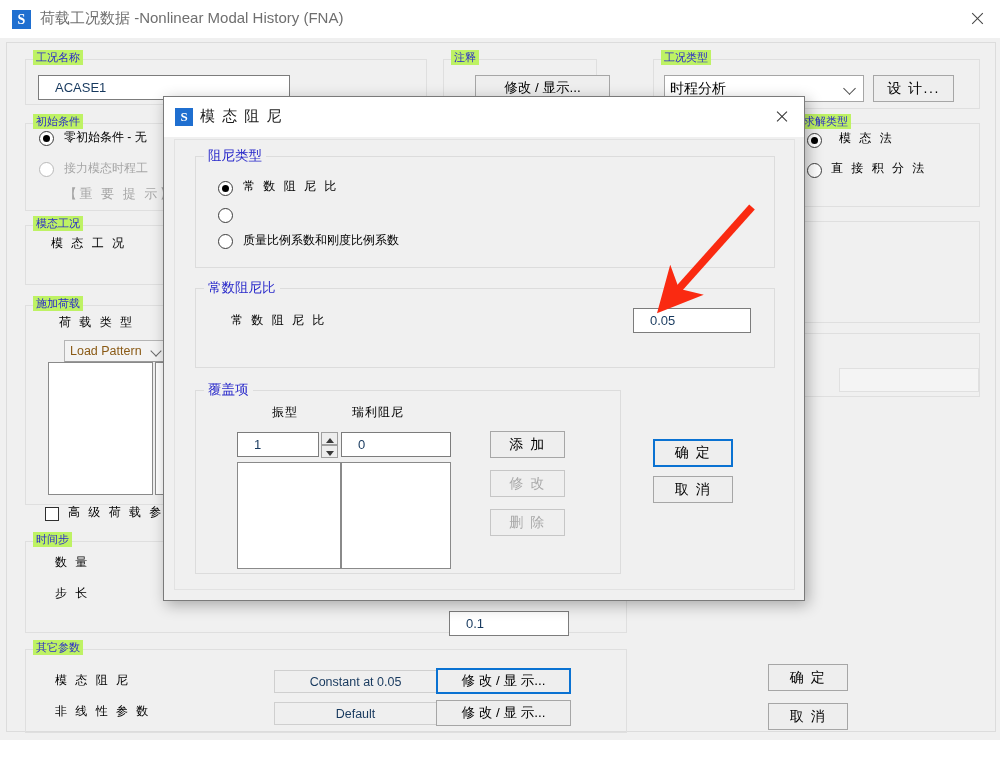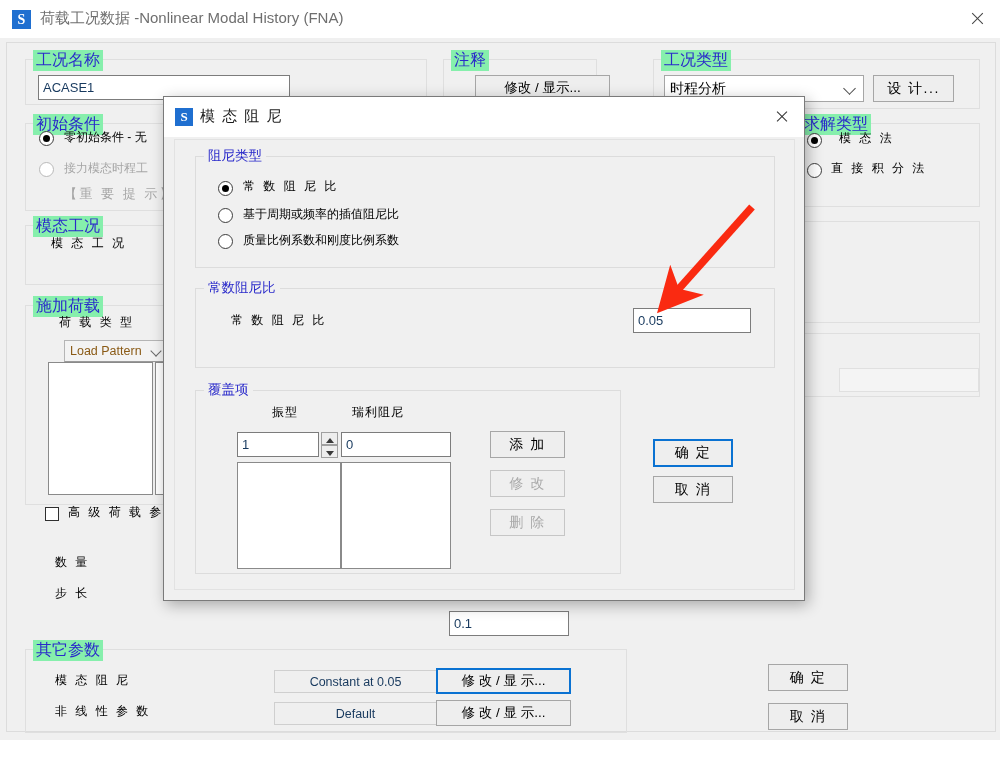--- a/index.html
+++ b/index.html
@@ -21,28 +21,28 @@
   .win-close{position:absolute;right:0;top:0;width:46px;height:38px;cursor:default;}
   .win-close:before,.win-close:after{content:"";position:absolute;left:16px;top:18px;width:15px;height:1px;background:#444;}
   .win-close:before{transform:rotate(45deg);}
   .win-close:after{transform:rotate(-45deg);}
 
   .main-body{position:absolute;left:0;top:38px;width:1000px;height:702px;background:#f0f0f0;}
   .inner-panel{position:absolute;left:6px;top:4px;width:988px;height:688px;background:#f0f0f0;border:1px solid #dcdcdc;}
 
   
   .gb{position:absolute;border:1px solid #dfdfdf;background:transparent;}
-  .gb > .gbt{position:absolute;left:7px;top:-10px;padding:0 3px;background:#86efac;
-    color:#2a2aca;font-size:16px;white-space:nowrap;font-family:Liberation Mono, monospace;}
+  .gb > .gbt{position:absolute;left:7px;top:-10px;padding:0 3px;background:#bef264;
+    color:#2a2aca;font-size:11px;white-space:nowrap;font-family:Liberation Mono, monospace;}
   .lbl{position:absolute;white-space:nowrap;font-size:12px;color:#000;}
   .lbl.sp{letter-spacing:2.5px;}
   .lbl.dim{color:#a6a6a6;}
 
   .tfield{position:absolute;background:#fff;border:1px solid #7c7c7c;box-sizing:border-box;
-    font-size:13px;color:#17395e;padding:2px 4px;line-height:normal;display:flex;align-items:center;}
+    font-size:13px;color:#17395e;padding:2px 16px;line-height:normal;display:flex;align-items:center;}
   .tfield.ro{background:#efefef;border:1px solid #cfcfcf;color:#17395e;justify-content:center;font-size:12.5px;margin-left:32px;}
 
   .btn{position:absolute;box-sizing:border-box;background:#eeeeee;border:1px solid #a6a6a6;
     font-size:14px;color:#000;display:flex;align-items:center;justify-content:center;
     letter-spacing:1.5px;cursor:default;user-select:none;}
   .btn.nosp{letter-spacing:0;}
   .btn.def{border:2px solid #0a72d2;background:#eeeeee;}
   .btn.dis{color:#a9a9a9;border-color:#c6c6c6;background:#efefef;}
 
   .combo{position:absolute;box-sizing:border-box;background:#fff;border:1px solid #a6a6a6;
@@ -159,20 +159,23 @@
           <i class="chev"></i>
         </div>
         <div class="lhdr" style="left:148px;top:297px;width:65px;height:22px;">
           <span>DI</span>
         </div>
         <div class="listbox" style="left:41px;top:319px;width:105px;height:133px;"></div>
         <div class="listbox" style="left:148px;top:319px;width:65px;height:133px;"></div>
         <div class="chk" style="left:38px;top:464px;"></div>
         <div class="lbl sp" style="left:61px;top:461px;">高 级 荷 载 参</div>
 
+        <div class="gb" style="left:18px;top:498px;width:600px;height:90px;">
+          <span class="gbt">时间步</span>
+        </div>
         <div class="lbl sp" style="left:48px;top:511px;">数 量</div>
         <div class="lbl sp" style="left:48px;top:542px;">步 长</div>
         <div class="tfield" style="left:442px;top:568px;width:120px;height:25px;">0.1</div>
 
         <div class="gb" style="left:18px;top:606px;width:600px;height:82px;">
           <span class="gbt">其它参数</span>
         </div>
         <div class="lbl sp" style="left:48px;top:629px;">模 态 阻 尼</div>
         <div class="tfield ro" style="left:235px;top:627px;width:163px;height:23px;">Constant at 0.05</div>
         <div class="btn def nosp" style="left:429px;top:625px;width:135px;height:26px;font-size:13.5px;">修 改 / 显 示...</div>
@@ -194,21 +197,20 @@
     </div>
 
     <div class="dlg-body">
 
       <div class="dgb" style="left:20px;top:16px;width:578px;height:110px;">
         <span class="gbt">阻尼类型</span>
       </div>
       <div class="radio on" style="left:43px;top:41px;"></div>
       <div class="lbl sp" style="left:68px;top:38px;">常 数 阻 尼 比</div>
       <div class="radio" style="left:43px;top:68px;"></div>
-      <div class="lbl" style="left:68px;top:66px;">基于周期或频率的插值阻尼比</div>
       <div class="radio" style="left:43px;top:94px;"></div>
       <div class="lbl" style="left:68px;top:92px;">质量比例系数和刚度比例系数</div>
 
       <div class="dgb" style="left:20px;top:148px;width:578px;height:78px;">
         <span class="gbt">常数阻尼比</span>
       </div>
       <div class="lbl sp" style="left:56px;top:172px;">常 数 阻 尼 比</div>
       <div class="tfield" style="left:458px;top:168px;width:118px;height:25px;">0.05</div>
 
       <div class="dgb" style="left:20px;top:250px;width:424px;height:182px;">

